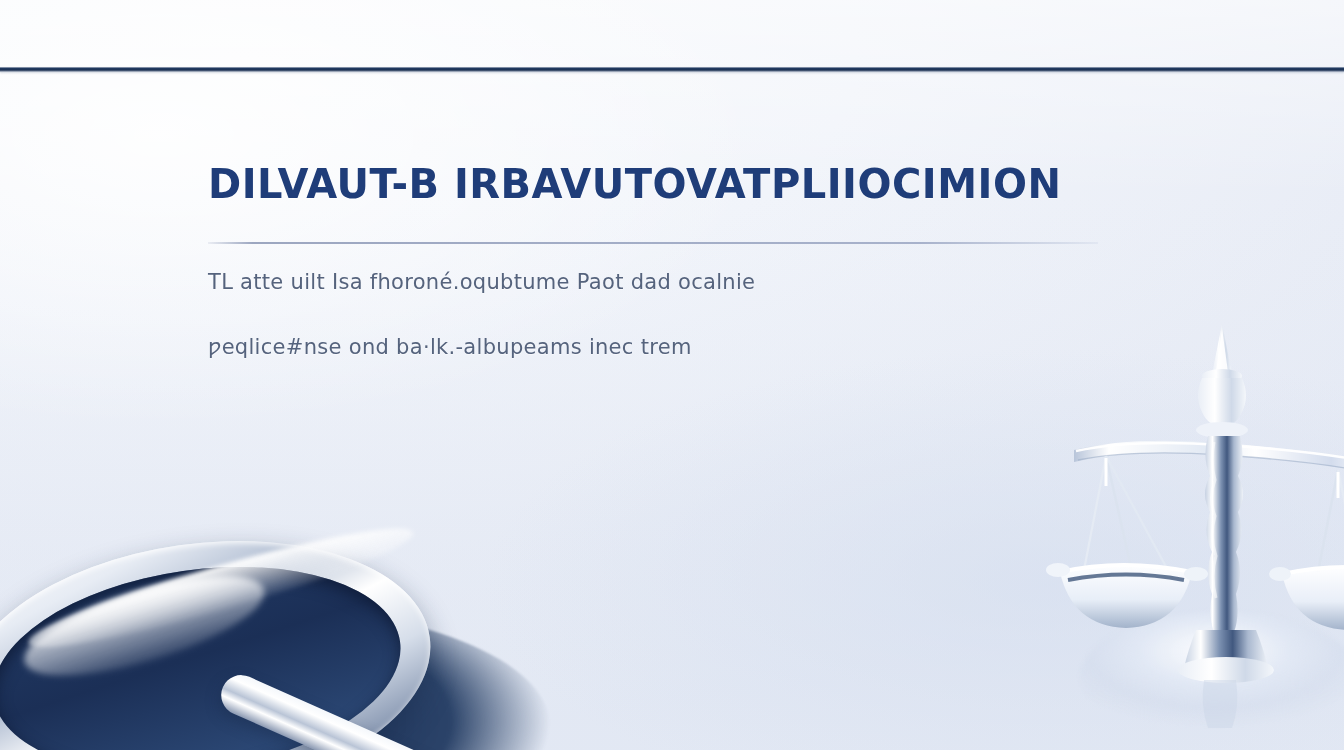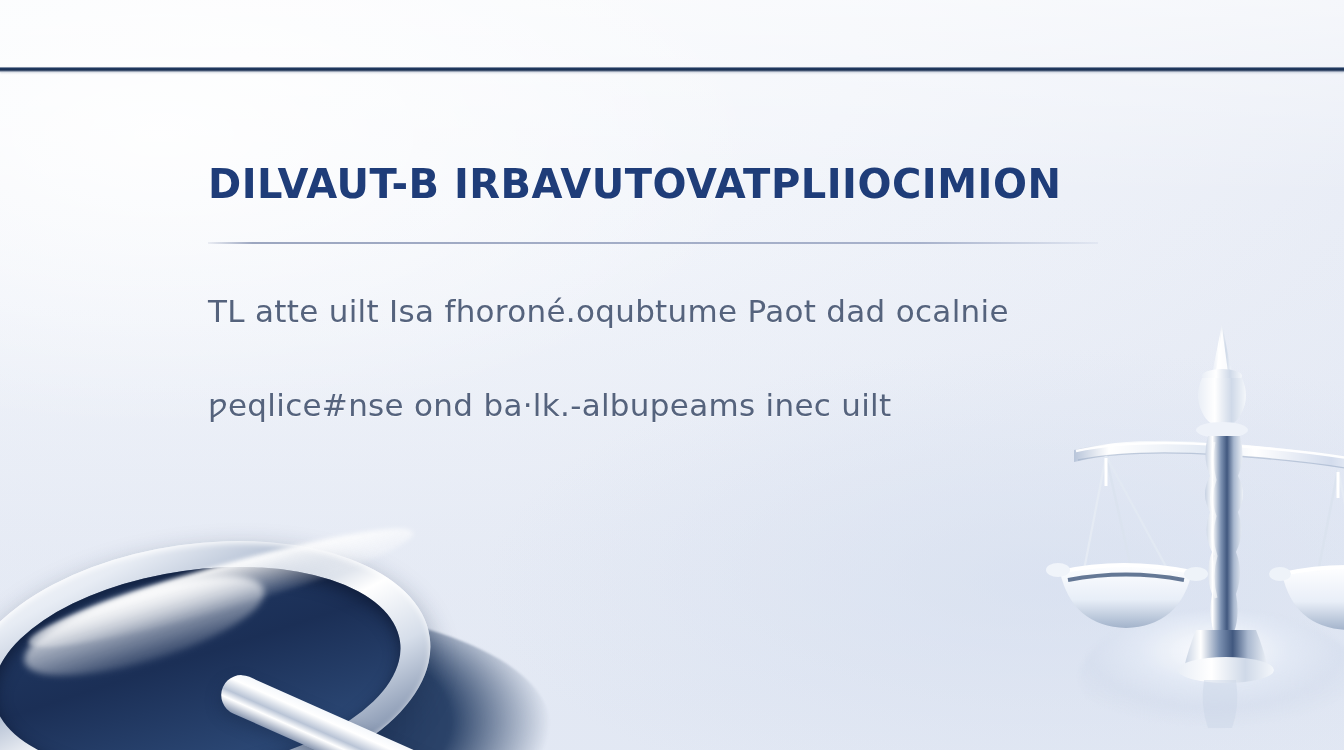--- a/index.html
+++ b/index.html
@@ -77,25 +77,25 @@
     height: 2px;
     background: linear-gradient(90deg,
         rgba(150,162,190,0.15) 0%,
         rgba(140,152,182,0.85) 5%,
         rgba(150,162,192,0.8) 80%,
         rgba(195,205,226,0.25) 100%);
   }
 
   .subcopy {
     margin: 0;
-    padding-top: 40px;
+    padding-top: 11px;
     color: #55637d;
     font-family: "DejaVu Sans", sans-serif;
     font-weight: 400;
-    font-size: 31px;
+    font-size: 21px;
     line-height: 54px;
     letter-spacing: 0.3px;
     white-space: nowrap;
     text-shadow: 0 1px 1px rgba(255,255,255,0.6);
   }
 
   
   .magnifier {
     position: absolute;
     left: -90px;
@@ -299,16 +299,16 @@
     <div class="mag-handle"></div>
   </div>
 
   <div class="content">
 
     <h1 class="headline">DILVAUT-B IRBAVUTOVATPLIIOCIMION</h1>
 
     <div class="title-divider"></div>
 
     <p class="subcopy">TL atte uilt Isa fhoroné.oqubtume Paot dad ocalnie</p>
-    <p class="subcopy">ƿeqlice#nse ond ba·lk.-albupeams inec uilt</p>
+    <p class="subcopy">ƿeqlice#nse ond ba·lk.-albupeams inec trem</p>
   </div>
 
 </div>
 
 </body></html>

